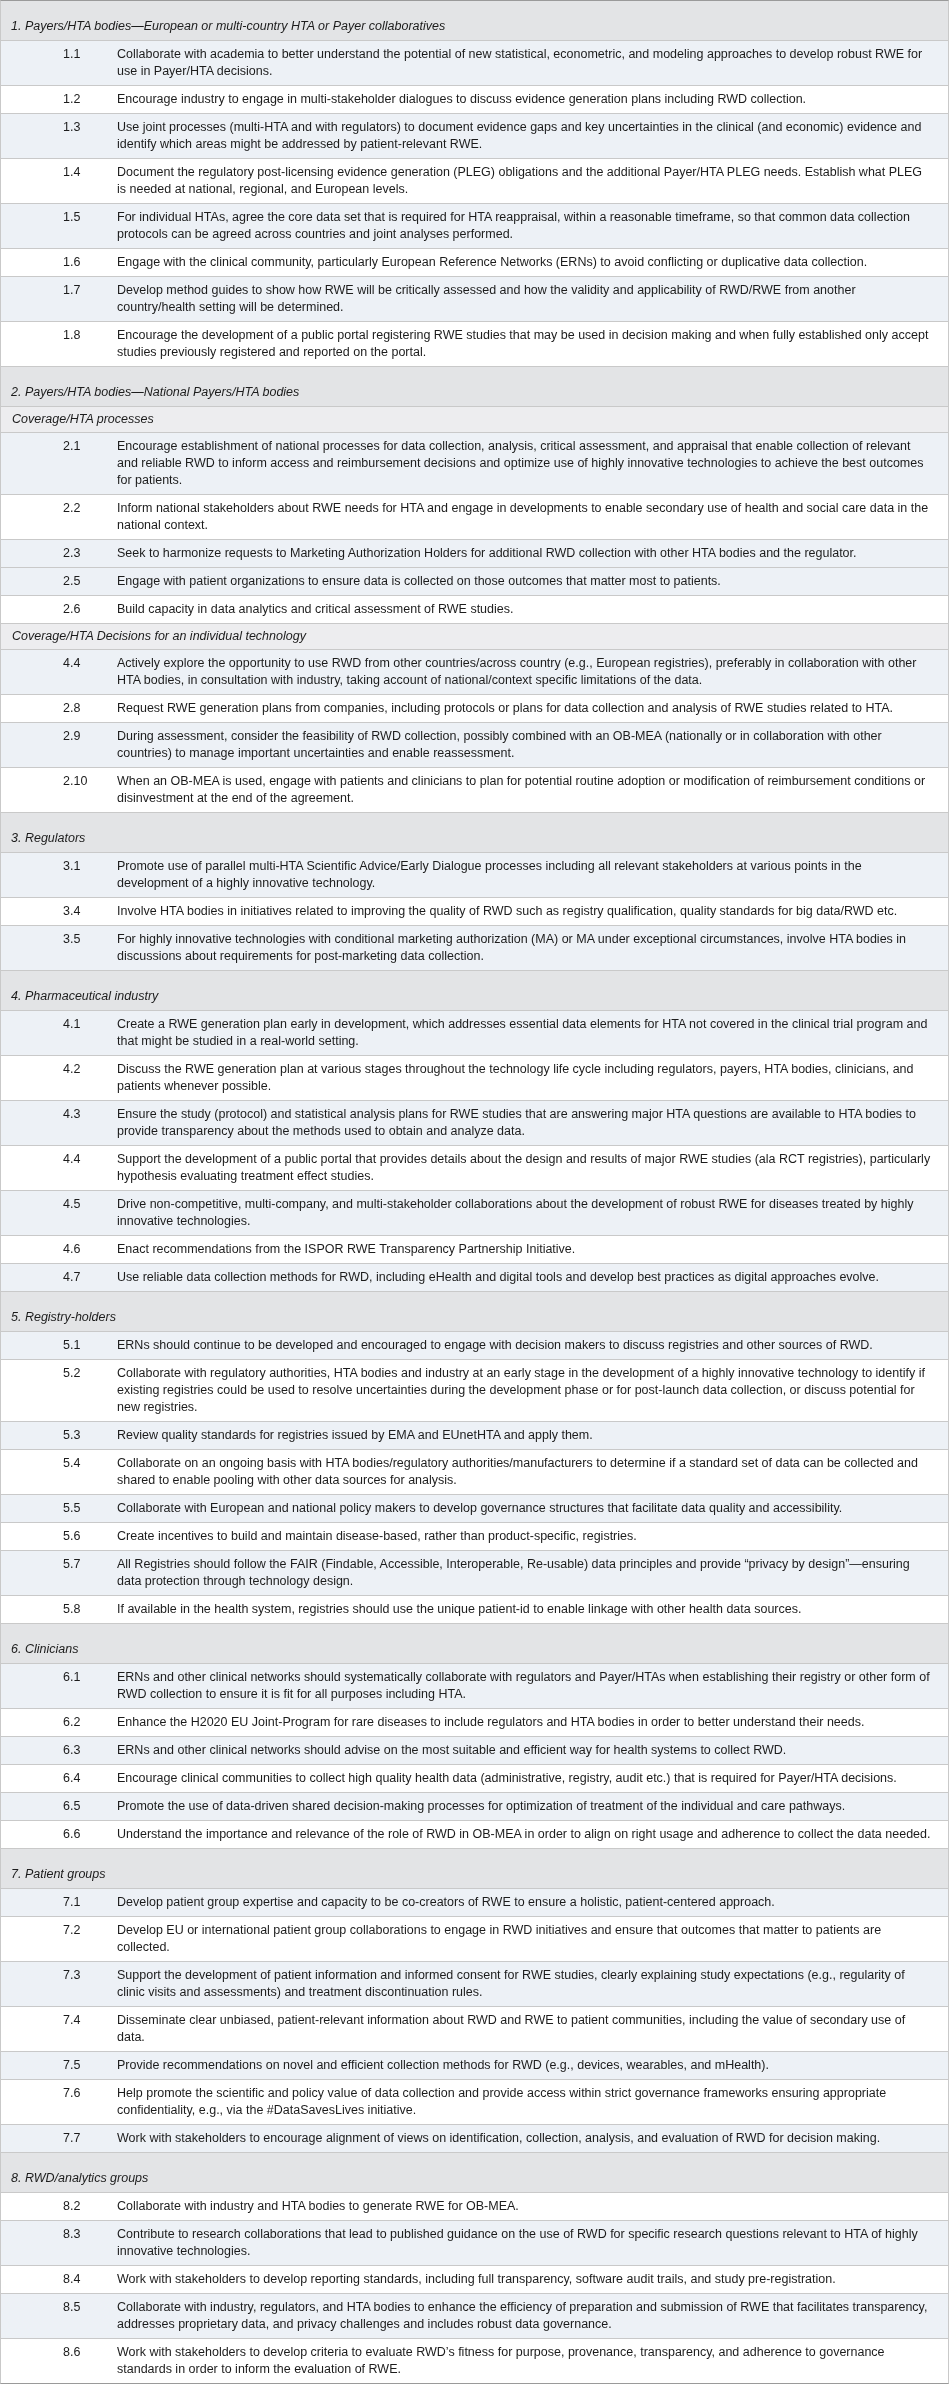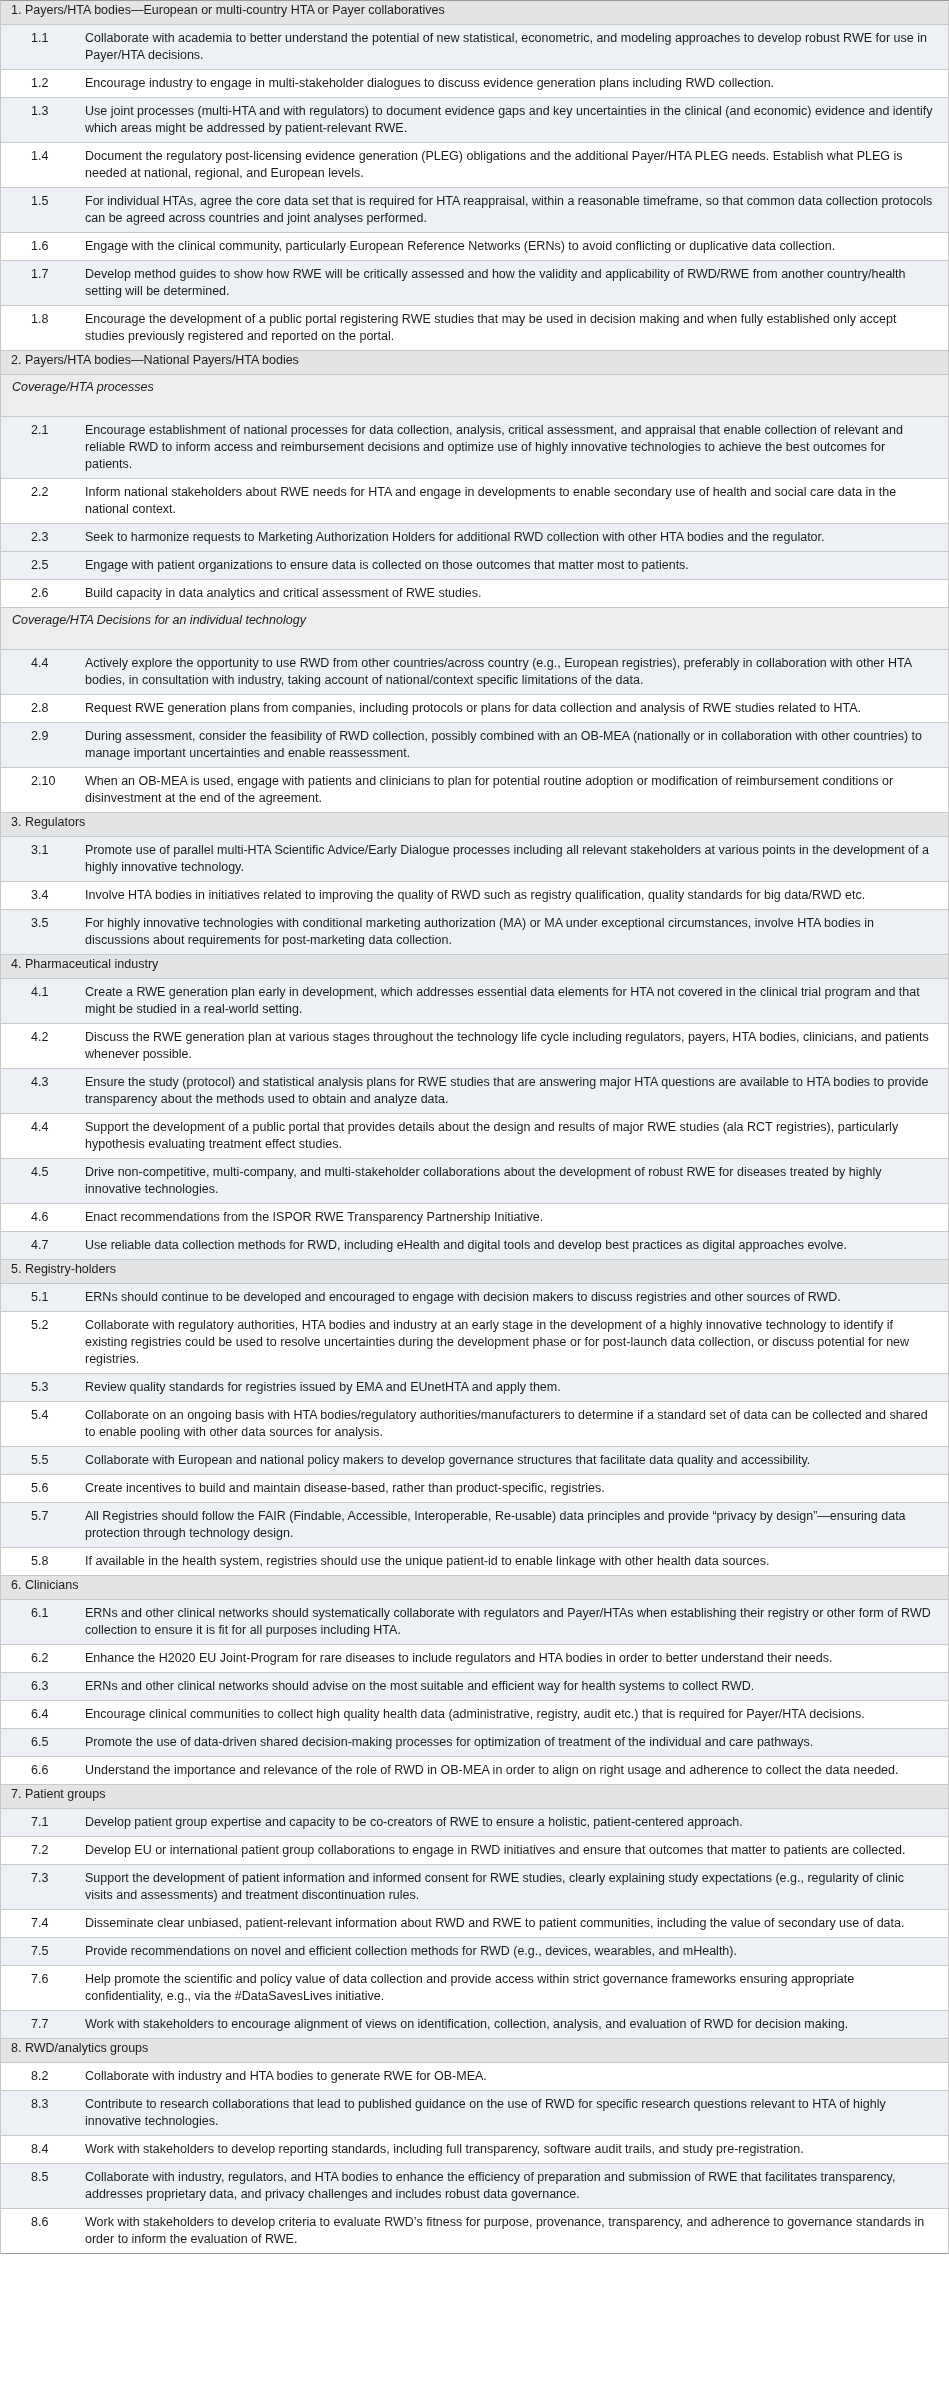--- a/index.html
+++ b/index.html
@@ -13,34 +13,36 @@
   }
   .table-wrap {
     width: 949px;
     border-top: 1px solid var(--border-dark, #9a9a9a);
     border-bottom: 1px solid var(--border-dark, #9a9a9a);
     border-left: 1px solid var(--border, #c9c9c9);
     border-right: 1px solid var(--border, #c9c9c9);
   }
   .section-header {
     background: var(--section-header-bg, #e3e4e6);
-    padding: 1px 12px 5px 10px;
+    padding: 17px 12px 5px 10px;
     border-bottom: 1px solid var(--border, #c9c9c9);
+    font-style: italic;
   }
   .subsection-header {
     background: var(--subsection-bg, #ededef);
     font-style: italic;
-    padding: 4px 12px 20px 11px;
+    padding: 4px 12px 4px 11px;
     border-bottom: 1px solid var(--border, #c9c9c9);
   }
   .row {
     display: flex;
     align-items: flex-start;
     background: #ffffff;
     border-bottom: 1px solid var(--border, #c9c9c9);
+    padding-left: 32px;
   }
   .table-wrap > .row:last-child { border-bottom: none; }
   .row.shaded { background: var(--shaded-row-bg, #edf1f6); }
   .num {
     flex: 0 0 84px;
     padding: 5px 6px 5px 30px;
   }
   .txt {
     flex: 1 1 auto;
     padding: 5px 14px 5px 0;

